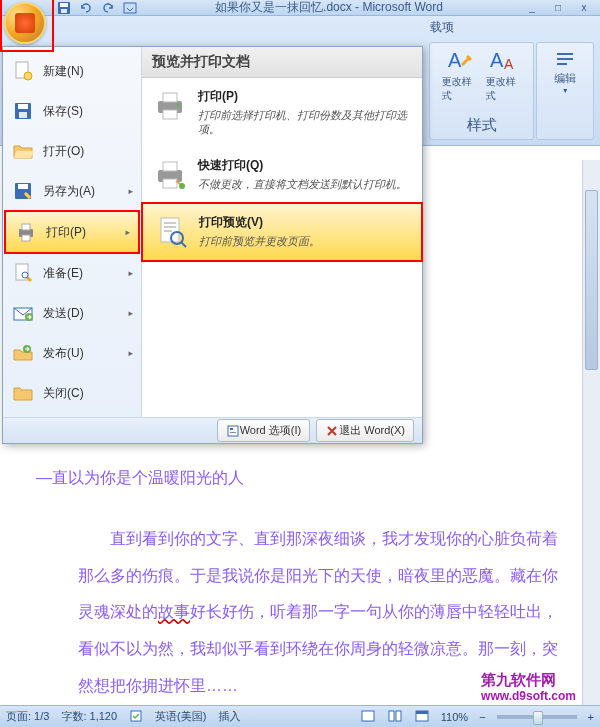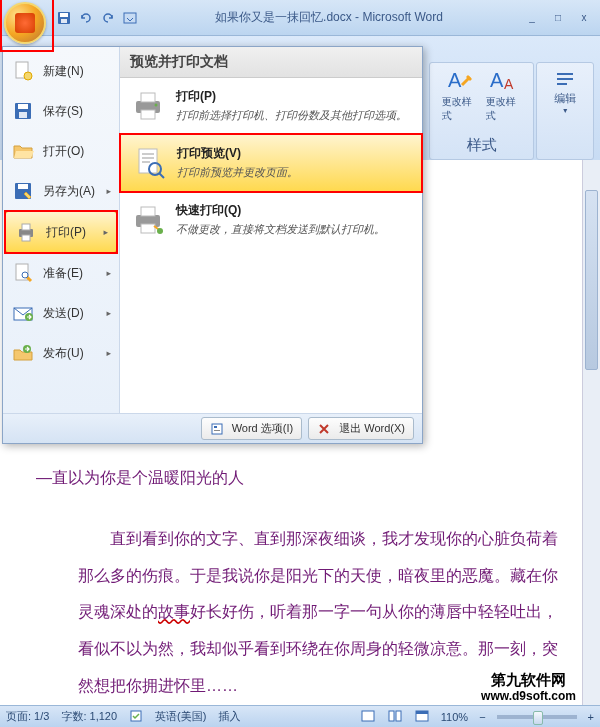--- a/index.html
+++ b/index.html
@@ -1,18 +1,18 @@
 <!DOCTYPE html>
 <html><head>
 <meta charset="utf-8">
 <style>
 * { margin: 0; padding: 0; box-sizing: border-box; font-family: "Microsoft YaHei", SimSun, Arial, sans-serif; }
 body { width: 600px; height: 727px; background: #fff; overflow: hidden; position: relative; }
 
-.titlebar { height: 36px; background: linear-gradient(#d6e6f7, #bcd5f0); display: flex; align-items: center; justify-content: space-between; padding: 0 4px; border-bottom: 1px solid #9ab7d8; }
+.titlebar { height: 16px; background: linear-gradient(#d6e6f7, #bcd5f0); display: flex; align-items: center; justify-content: space-between; padding: 0 4px; border-bottom: 1px solid #9ab7d8; }
 .titlebar .qat { display: flex; align-items: center; gap: 6px; }
 .office-btn { width: 42px; height: 42px; border-radius: 50%; background: radial-gradient(circle at 30% 30%, #ffe08a, #f5a623, #b87333); position: absolute; top: 2px; left: 4px; z-index: 50; border: 2px solid #f5d76e; box-shadow: 0 1px 3px rgba(0,0,0,0.3); display: flex; align-items: center; justify-content: center; }
 .office-btn::before { content: ""; position: absolute; width: 50px; height: 50px; border: 2px solid red; top: -6px; left: -6px; }
 .office-logo { width: 20px; height: 20px; background: radial-gradient(circle, #ff6b35, #d63e00); border-radius: 3px; }
 .qat-space { width: 46px; }
 .qat-icon { width: 16px; height: 16px; display: inline-block; }
 .title-text { font-size: 12px; color: #3b5988; }
 .win-controls { display: flex; gap: 2px; }
 .win-btn { width: 24px; height: 16px; font-size: 10px; color: #3b5988; display: flex; align-items: center; justify-content: center; }
 
@@ -22,55 +22,55 @@
 .ribbon-group { background: linear-gradient(#e8f0fb, #d4e3f6); border: 1px solid #b5c9e3; border-radius: 3px; display: flex; flex-direction: column; align-items: center; padding: 4px; font-size: 11px; color: #3b5988; }
 .ribbon-group.styles { width: 110px; }
 .ribbon-group.edit { width: 60px; }
 .style-btns { display: flex; gap: 8px; margin-bottom: 6px; }
 .style-btn { width: 36px; display: flex; flex-direction: column; align-items: center; font-size: 10px; }
 .style-btn svg { height: 28px; }
 .group-label { margin-top: auto; font-size: 15px; }
 
 .office-menu { position: absolute; top: 46px; left: 2px; width: 421px; height: 398px; background: #fff; border: 1px solid #8ba5c7; box-shadow: 2px 2px 8px rgba(0,0,0,0.3); z-index: 40; display: flex; flex-direction: column; }
 .menu-body { flex: 1; display: flex; }
-.menu-left { width: 117px; background: linear-gradient(#f5f8fc, #e8f0fa); border-right: 1px solid #cbd8ea; padding: 4px 0; }
+.menu-left { width: 139px; background: linear-gradient(#f5f8fc, #e8f0fa); border-right: 1px solid #cbd8ea; padding: 4px 0; }
 .menu-item { display: flex; align-items: center; padding: 8px 8px; font-size: 12px; color: #333; cursor: pointer; gap: 8px; }
 .menu-item.active { background: linear-gradient(#fff4cf, #ffd94f); border: 1px solid #e0a800; border-radius: 3px; margin: 0 2px; position: relative; }
 .menu-item.active-red::after { content: ""; position: absolute; inset: -2px; border: 2px solid red; }
 .menu-item .arrow { margin-left: auto; font-size: 9px; color: #666; }
 .menu-icon { width: 24px; height: 24px; flex-shrink: 0; display: flex; align-items: center; justify-content: center; }
 
 .menu-right { flex: 1; background: #fff; display: flex; flex-direction: column; }
 .submenu-header { background: linear-gradient(#f0f0f0, #e2e2e2); padding: 6px 10px; font-size: 14px; font-weight: bold; color: #444; border-bottom: 1px solid #ccc; }
 .submenu-item { display: flex; padding: 10px 10px; gap: 10px; }
 .submenu-item .sub-icon { width: 36px; height: 36px; flex-shrink: 0; }
 .submenu-item .sub-text { flex: 1; }
 .sub-title { font-size: 12px; font-weight: bold; color: #222; margin-bottom: 3px; }
 .sub-desc { font-size: 11px; color: #555; line-height: 1.3; font-style: italic; }
 .submenu-item.highlighted { background: linear-gradient(#fff4cf, #ffd94f); border: 1px solid #e0a800; }
 .highlight-red { position: relative; }
 .highlight-red::after { content: ""; position: absolute; inset: -2px; border: 2px solid red; }
 
 .menu-footer { height: 30px; background: linear-gradient(#e8f0fa, #d5e3f4); border-top: 1px solid #cbd8ea; display: flex; justify-content: flex-end; align-items: center; padding: 0 8px; gap: 6px; }
-.footer-btn { background: linear-gradient(#fdfdfd, #ebebeb); border: 1px solid #abc; border-radius: 3px; padding: 3px 8px; font-size: 11px; color: #333; display: flex; align-items: center; gap: 8px; }
-
-.document { position: absolute; top: 160px; left: 0; right: 0; bottom: 22px; background: #fff; padding: 300px 36px 0 36px; font-size: 16px; line-height: 2.3; color: #701a75; overflow: hidden; }
+.footer-btn { background: linear-gradient(#fdfdfd, #ebebeb); border: 1px solid #abc; border-radius: 3px; padding: 3px 8px; font-size: 11px; color: #333; display: flex; align-items: center; gap: 0; }
+
+.document { position: absolute; top: 160px; left: 0; right: 0; bottom: 22px; background: #fff; padding: 300px 36px 0 36px; font-size: 16px; line-height: 2.3; color: #8b5cf6; overflow: hidden; }
 .doc-line1 { text-indent: 0; }
 .doc-para { text-indent: 2em; margin-top: 24px; margin-left: 42px; }
 .doc-para .wavy { text-decoration: underline wavy #c00; text-decoration-skip-ink: none; }
 
 .scrollbar-v { position: absolute; right: 0; top: 160px; width: 18px; bottom: 22px; background: #e9eef6; border-left: 1px solid #ccd; }
 .scroll-thumb { position: absolute; top: 30px; left: 2px; width: 13px; height: 180px; background: linear-gradient(#d6e2f2, #b7c9e0); border: 1px solid #9db3d0; border-radius: 2px; }
 
 .statusbar { position: absolute; bottom: 0; left: 0; right: 0; height: 22px; background: linear-gradient(#d8e6f7, #bad3ef); border-top: 1px solid #9ab7d8; display: flex; align-items: center; padding: 0 6px; font-size: 11px; color: #2b4a74; gap: 12px; }
 .status-zoom { margin-left: auto; display: flex; align-items: center; gap: 11px; }
 .zoom-slider { width: 80px; height: 4px; background: #9db3d0; position: relative; }
 .zoom-slider::before { content: ""; position: absolute; left: 36px; top: -4px; width: 8px; height: 12px; background: linear-gradient(#f5f8fc, #c7d8ee); border: 1px solid #8ba; border-radius: 2px; }
 
-.watermark { position: absolute; bottom: 24px; right: 24px; font-size: 12px; color: #000000; font-weight: bold; text-align: center; line-height: 1.2; pointer-events: none; }
+.watermark { position: absolute; bottom: 24px; right: 24px; font-size: 12px; color: #a21caf; font-weight: bold; text-align: left; line-height: 1.2; pointer-events: none; }
 .watermark .wm1 { font-size: 15px; }
 
 .underline { text-decoration: underline; }
 </style>
 </head>
 <body>
 
 <div class="titlebar">
   <div class="qat">
     <span class="qat-space"></span>
@@ -98,20 +98,23 @@
     <span class="win-btn">□</span>
     <span class="win-btn">x</span>
   </div>
 </div>
 
 <div class="office-btn">
   <div class="office-logo"></div>
 </div>
 
 <div class="ribbon-area">
+  <div class="ribbon-tabs">
+    <span>载项</span>
+  </div>
   <div class="ribbon-content">
     <div class="ribbon-group styles">
       <div class="style-btns">
         <div class="style-btn">
           <svg viewBox="0 0 32 28">
               <text x="4" y="20" font-size="20" fill="#2a6dc9" font-family="serif">A</text>
               <path d="M18 18 L26 10" stroke="#f5a623" stroke-width="3"></path>
               <path d="M24 8 L28 12 L26 14 L22 10 Z" fill="#f5a623"></path>
             </svg>
           <span>更改样式</span>
@@ -228,63 +231,71 @@
       <div class="menu-item">
         <span class="menu-icon">
             <svg viewBox="0 0 24 24">
               <path d="M3 9 L9 9 L11 11 L21 11 L21 19 L3 19 Z" fill="#f5c76e" stroke="#d4a03c"></path>
               <circle cx="16" cy="8" r="4" fill="#6ab04c"></circle>
               <path d="M14 8 L18 8 M16 6 L18 8 L16 10" stroke="#fff" stroke-width="1.2" fill="none"></path>
             </svg>
           </span>
         <span>发布(U)</span>
         <span class="arrow">▸</span>
+      </div>
+      <div class="menu-item">
+        <span class="menu-icon">
+            <svg viewBox="0 0 24 24">
+              <path d="M3 7 L9 7 L11 9 L21 9 L21 19 L3 19 Z" fill="#f5c76e" stroke="#d4a03c"></path>
+            </svg>
+          </span>
+        <span>关闭(C)</span>
       </div>
     </div>
     <div class="menu-right">
       <div class="submenu-header">预览并打印文档</div>
       <div class="submenu-item">
         <span class="sub-icon"><svg viewBox="0 0 36 36">
               <rect x="6" y="13" width="24" height="12" fill="#999" rx="2"></rect>
               <rect x="11" y="5" width="14" height="9" fill="#fff" stroke="#bbb"></rect>
               <rect x="11" y="22" width="14" height="9" fill="#fff" stroke="#bbb"></rect>
               <circle cx="26" cy="17" r="1.5" fill="#6ab04c"></circle>
             </svg></span>
         <div class="sub-text">
           <div class="sub-title">打印(P)</div>
           <div class="sub-desc">打印前选择打印机、打印份数及其他打印选项。</div>
         </div>
       </div>
+      <div class="submenu-item">
+        <span class="sub-icon"><svg viewBox="0 0 36 36">
+              <rect x="6" y="13" width="24" height="12" fill="#999" rx="2"></rect>
+              <rect x="11" y="5" width="14" height="9" fill="#fff" stroke="#bbb"></rect>
+              <rect x="11" y="22" width="14" height="9" fill="#fff" stroke="#bbb"></rect>
+              <path d="M24 24 L32 30" stroke="#f5a623" stroke-width="2"></path>
+              <circle cx="30" cy="29" r="3" fill="#6ab04c"></circle>
+            </svg></span>
+        <div class="sub-text">
+          <div class="sub-title">快速打印(Q)</div>
+          <div class="sub-desc">不做更改，直接将文档发送到默认打印机。</div>
+        </div>
+      </div>
       <div class="submenu-item highlighted highlight-red">
         <span class="sub-icon"><svg viewBox="0 0 36 36">
               <rect x="8" y="4" width="18" height="24" fill="#fff" stroke="#bbb"></rect>
               <rect x="11" y="8" width="12" height="2" fill="#ccc"></rect>
               <rect x="11" y="12" width="12" height="2" fill="#ccc"></rect>
               <rect x="11" y="16" width="8" height="2" fill="#ccc"></rect>
               <circle cx="24" cy="24" r="6" fill="none" stroke="#3b6db5" stroke-width="2"></circle>
               <path d="M28 28 L33 33" stroke="#3b6db5" stroke-width="2"></path>
             </svg></span>
         <div class="sub-text">
           <div class="sub-title">打印预览(V)</div>
           <div class="sub-desc">打印前预览并更改页面。</div>
         </div>
       </div>
-      <div class="submenu-item">
-        <span class="sub-icon"><svg viewBox="0 0 36 36">
-              <rect x="6" y="13" width="24" height="12" fill="#999" rx="2"></rect>
-              <rect x="11" y="5" width="14" height="9" fill="#fff" stroke="#bbb"></rect>
-              <rect x="11" y="22" width="14" height="9" fill="#fff" stroke="#bbb"></rect>
-              <path d="M24 24 L32 30" stroke="#f5a623" stroke-width="2"></path>
-              <circle cx="30" cy="29" r="3" fill="#6ab04c"></circle>
-            </svg></span>
-        <div class="sub-text">
-          <div class="sub-title">快速打印(Q)</div>
-          <div class="sub-desc">不做更改，直接将文档发送到默认打印机。</div>
-        </div>
-      </div>
     </div>
   </div>
   <div class="menu-footer">
     <div class="footer-btn">
       <svg width="14" height="14" viewBox="0 0 14 14">
           <rect x="2" y="2" width="10" height="10" fill="#fff" stroke="#3b6db5"></rect>
           <rect x="4" y="4" width="3" height="2" fill="#3b6db5"></rect>
           <rect x="4" y="8" width="6" height="1" fill="#888"></rect>
         </svg>
       <span>Word 选项(I)</span>

